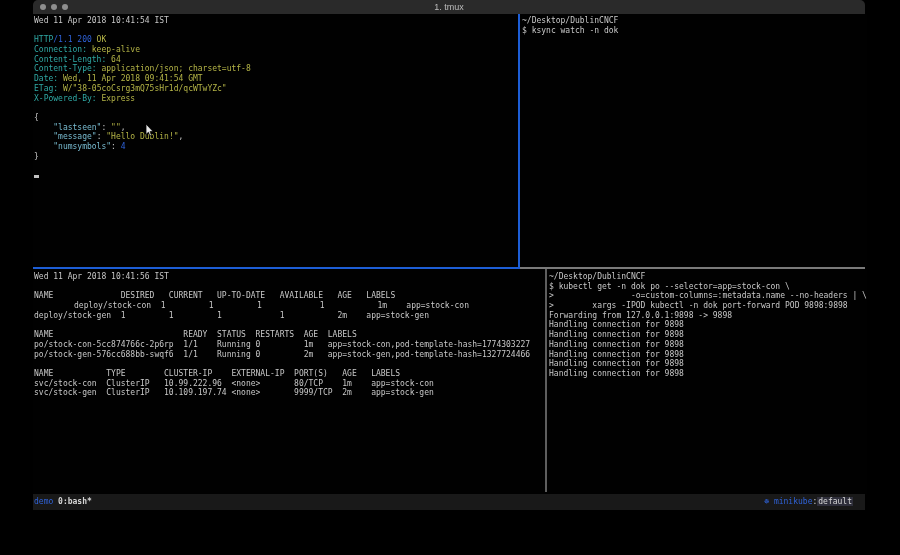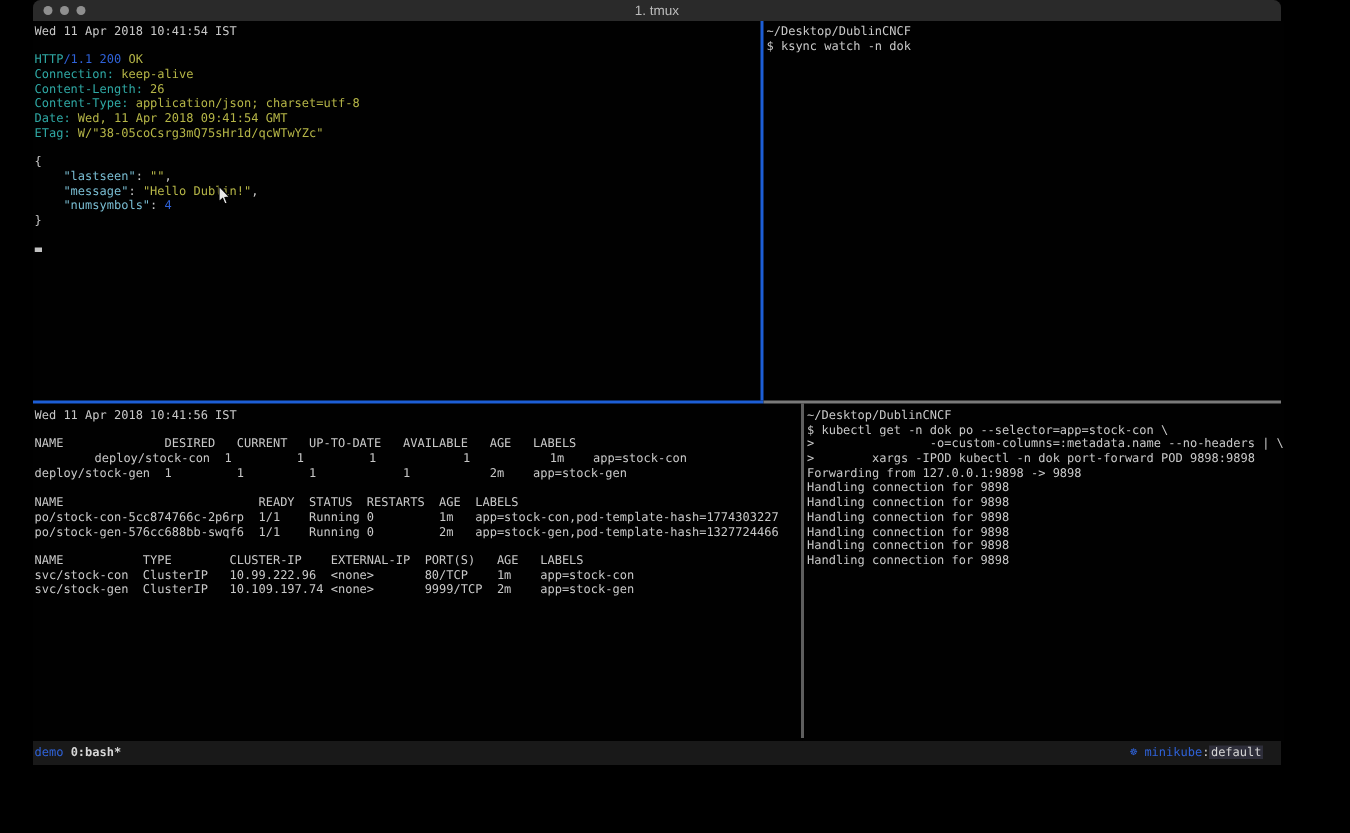--- a/index.html
+++ b/index.html
@@ -1,21 +1,21 @@
 <!DOCTYPE html>
 <html><head>
 <meta charset="utf-8">
 <style>
   html,body{margin:0;padding:0;}
   body{
     width:900px;height:555px;background:#000;position:relative;overflow:hidden;
     font-family:"DejaVu Sans Mono","Liberation Mono",monospace;
   }
   .window{
-    position:absolute;left:22px;top:0;width:832px;height:510px;background:#010101;
+    position:absolute;left:33px;top:0;width:832px;height:510px;background:#010101;
   }
   .titlebar{
     position:absolute;left:0;top:0;width:100%;height:14px;background:#2a2a2a;
     border-radius:5px 5px 0 0;display:flex;align-items:center;
   }
   .traffic{display:flex;gap:5px;margin-left:7px;}
   .traffic span{width:6px;height:6px;border-radius:50%;background:#8f8f8f;display:block;}
   .wtitle{
     position:absolute;left:0;right:0;text-align:center;color:#bdbdbd;
     font-family:"Liberation Sans",sans-serif;font-size:9px;line-height:14px;
@@ -62,24 +62,25 @@
       <span></span>
     </div>
     <div class="wtitle">1. tmux</div>
   </div>
 
   <div class="pane pane-tl">
       <div class="tline"><span style="color: rgb(200, 200, 200);">Wed 11 Apr 2018 10:41:54 IST</span></div>
       <div class="tline"></div>
       <div class="tline"><span style="color: rgb(47, 168, 164);">HTTP</span><span style="color: rgb(47, 98, 216);">/1.1 200</span><span style="color: rgb(181, 181, 71);"> OK</span></div>
       <div class="tline"><span style="color: rgb(47, 168, 164);">Connection:</span><span style="color: rgb(181, 181, 71);"> keep-alive</span></div>
-      <div class="tline"><span style="color: rgb(47, 168, 164);">Content-Length:</span><span style="color: rgb(181, 181, 71);"> 26</span></div>
+      <div class="tline"><span style="color: rgb(47, 168, 164);">Content-Length:</span><span style="color: rgb(181, 181, 71);"> 64</span></div>
       <div class="tline"><span style="color: rgb(47, 168, 164);">Content-Type:</span><span style="color: rgb(181, 181, 71);"> application/json; charset=utf-8</span></div>
       <div class="tline"><span style="color: rgb(47, 168, 164);">Date:</span><span style="color: rgb(181, 181, 71);"> Wed, 11 Apr 2018 09:41:54 GMT</span></div>
       <div class="tline"><span style="color: rgb(47, 168, 164);">ETag:</span><span style="color: rgb(181, 181, 71);"> W/"38-05coCsrg3mQ75sHr1d/qcWTwYZc"</span></div>
+      <div class="tline"><span style="color: rgb(47, 168, 164);">X-Powered-By:</span><span style="color: rgb(181, 181, 71);"> Express</span></div>
       <div class="tline"></div>
       <div class="tline"><span style="color: rgb(200, 200, 200);">{</span></div>
       <div class="tline"><span style="color: rgb(200, 200, 200);">    </span><span style="color: rgb(121, 188, 209);">"lastseen"</span><span style="color: rgb(200, 200, 200);">: </span><span style="color: rgb(181, 181, 71);">""</span><span style="color: rgb(200, 200, 200);">,</span></div>
       <div class="tline"><span style="color: rgb(200, 200, 200);">    </span><span style="color: rgb(121, 188, 209);">"message"</span><span style="color: rgb(200, 200, 200);">: </span><span style="color: rgb(181, 181, 71);">"Hello Dublin!"</span><span style="color: rgb(200, 200, 200);">,</span></div>
       <div class="tline"><span style="color: rgb(200, 200, 200);">    </span><span style="color: rgb(121, 188, 209);">"numsymbols"</span><span style="color: rgb(200, 200, 200);">: </span><span style="color: rgb(47, 98, 216);">4</span></div>
       <div class="tline"><span style="color: rgb(200, 200, 200);">}</span></div>
       <div class="tline"></div>
       <div class="tline"><span class="cursor-block"></span></div>
     </div>
   <div class="pane pane-tr">

